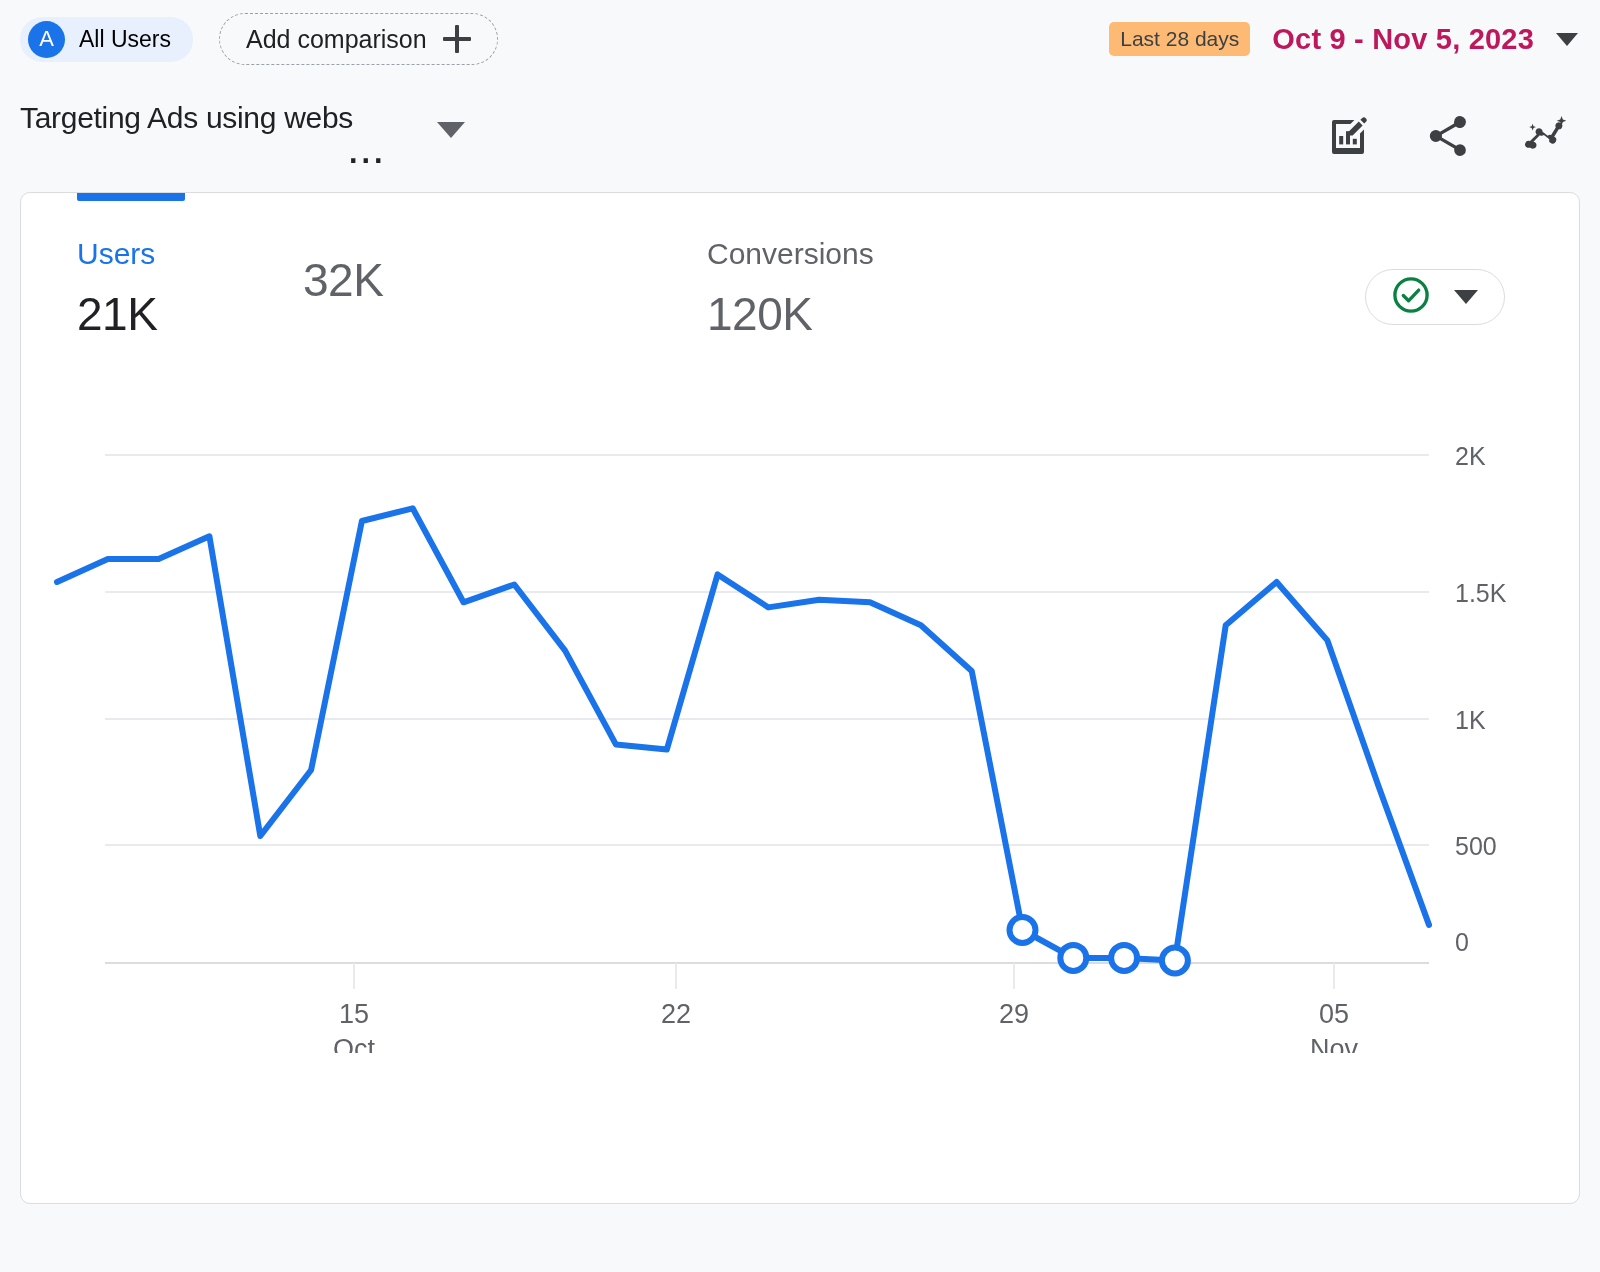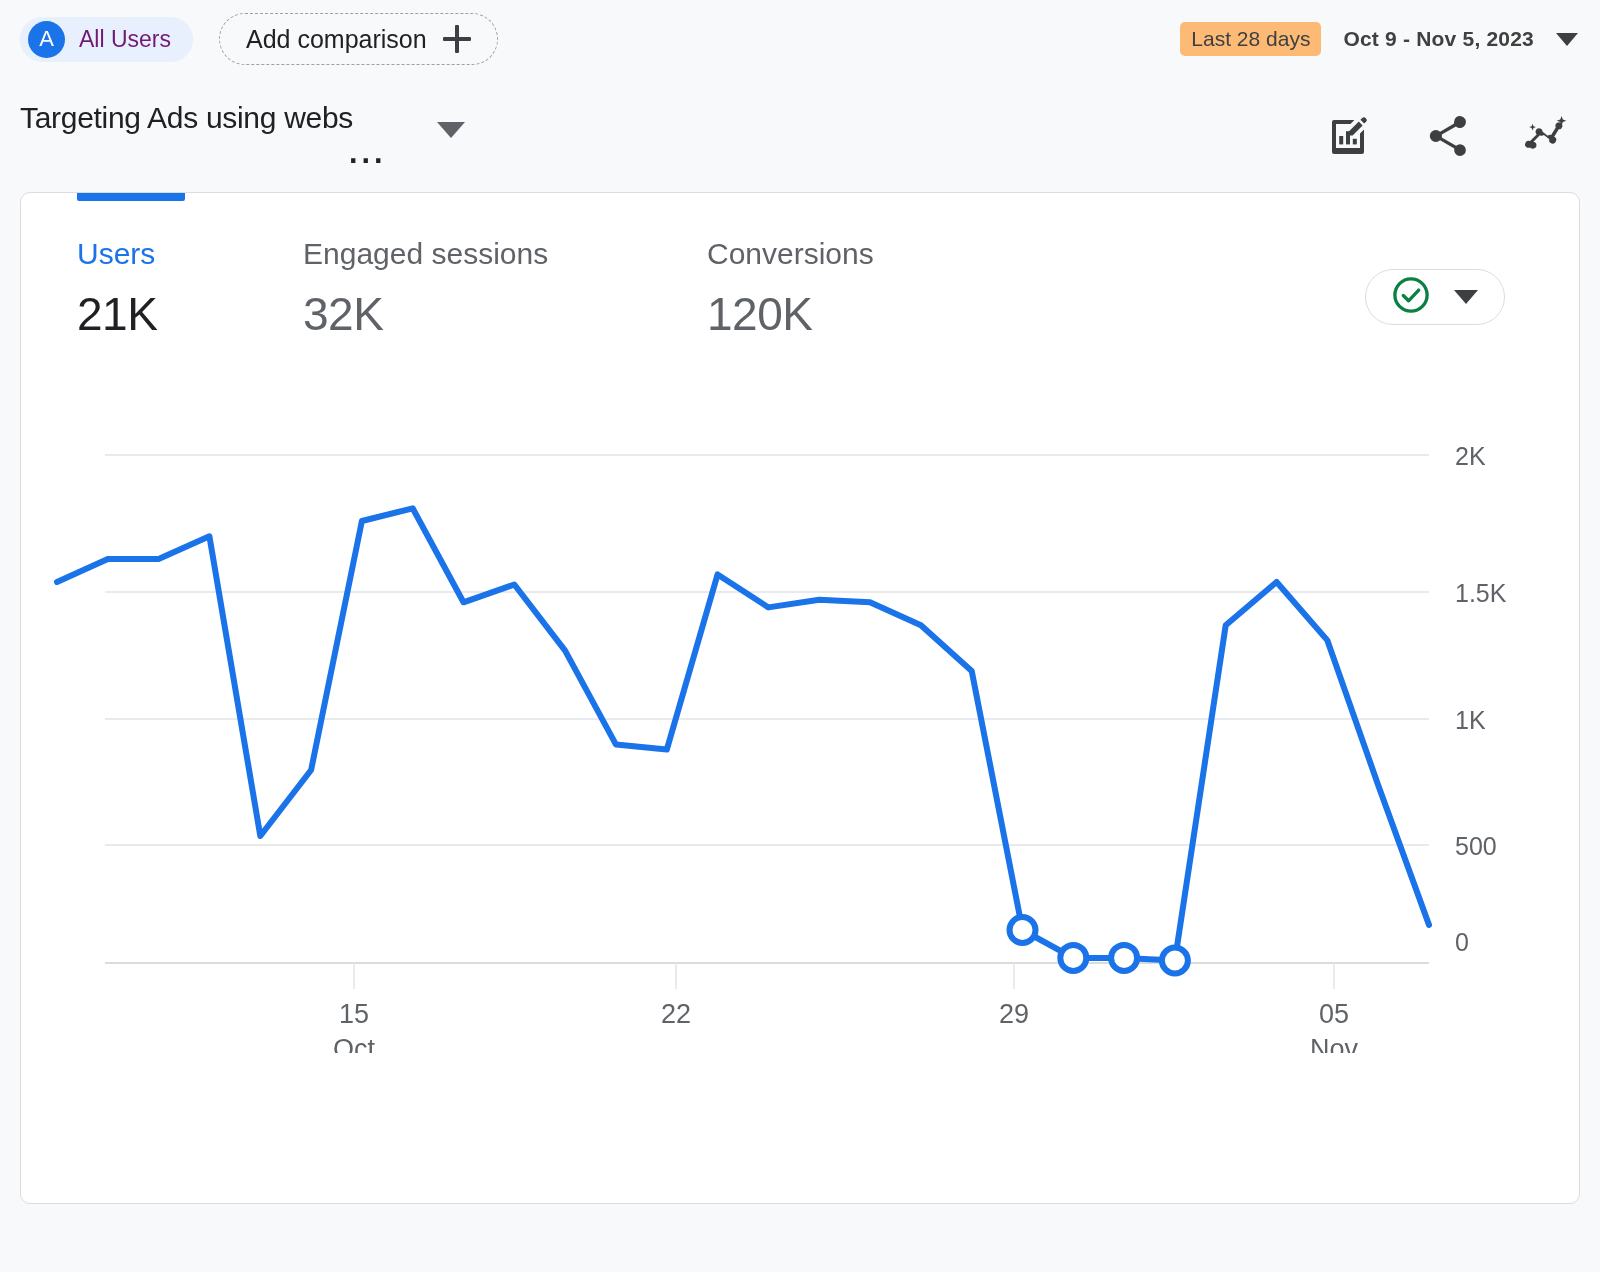--- a/index.html
+++ b/index.html
@@ -17,42 +17,42 @@
   }
   .chip-allusers{
     display:flex;align-items:center;gap:14px;
     background:#e8f0fe;border-radius:22px;height:45px;padding:0 22px 0 8px;
   }
   .avatar{
     width:37px;height:37px;border-radius:50%;background:#1a73e8;color:#fff;
     display:flex;align-items:center;justify-content:center;
     font-size:22px;font-weight:500;letter-spacing:0;
   }
-  .chip-allusers .label{font-size:23px;color:#701a75;}
+  .chip-allusers .label{font-size:23px;color:#000000;}
   .chip-add{
     margin-left:26px;display:flex;align-items:center;gap:16px;
     height:52px;border:1px dashed #9aa0a6;border-radius:26px;padding:0 26px;
     box-sizing:border-box;
   }
   .chip-add .label{font-size:25px;color:#202124;}
   .plus{
     width:28px;height:28px;position:relative;display:inline-block;
   }
   .plus:before,.plus:after{
     content:"";position:absolute;background:#3c4043;border-radius:1px;
   }
   .plus:before{left:0;top:12px;width:28px;height:4px;}
   .plus:after{top:0;left:12px;height:28px;width:4px;}
   .spacer{flex:1;}
   .daterange{display:flex;align-items:center;gap:22px;}
   .pill-last{
     background:#fdba74;border-radius:5px;padding:5px 11px;
     font-size:21px;color:#3c4043;
   }
-  .date-text{font-size:21px;font-weight:700;color:#404040;letter-spacing:.2px;}
+  .date-text{font-size:29px;font-weight:700;color:#be185d;letter-spacing:.2px;}
   .caret{
     width:0;height:0;border-left:11px solid transparent;border-right:11px solid transparent;
     border-top:13px solid #3c4043;
   }
   
   .titlerow{
     display:flex;align-items:flex-start;padding:22px 26px 0 20px;height:96px;
     box-sizing:border-box;
   }
   .title{
@@ -165,21 +165,20 @@
 <div class="card">
 
   <div class="tab-indicator"></div>
 
   <div class="tabbar">
     <div class="tab active" id="tab-users">
       <div class="tlabel">Users</div>
       <div class="tvalue">21K</div>
     </div>
     <div class="tab" id="tab-engaged">
-      <div class="tlabel">Engaged sessions</div>
       <div class="tvalue">32K</div>
     </div>
     <div class="tab" id="tab-conversions">
       <div class="tlabel">Conversions</div>
       <div class="tvalue">120K</div>
     </div>
   </div>
 
   <div class="status-pill">
     <span>

